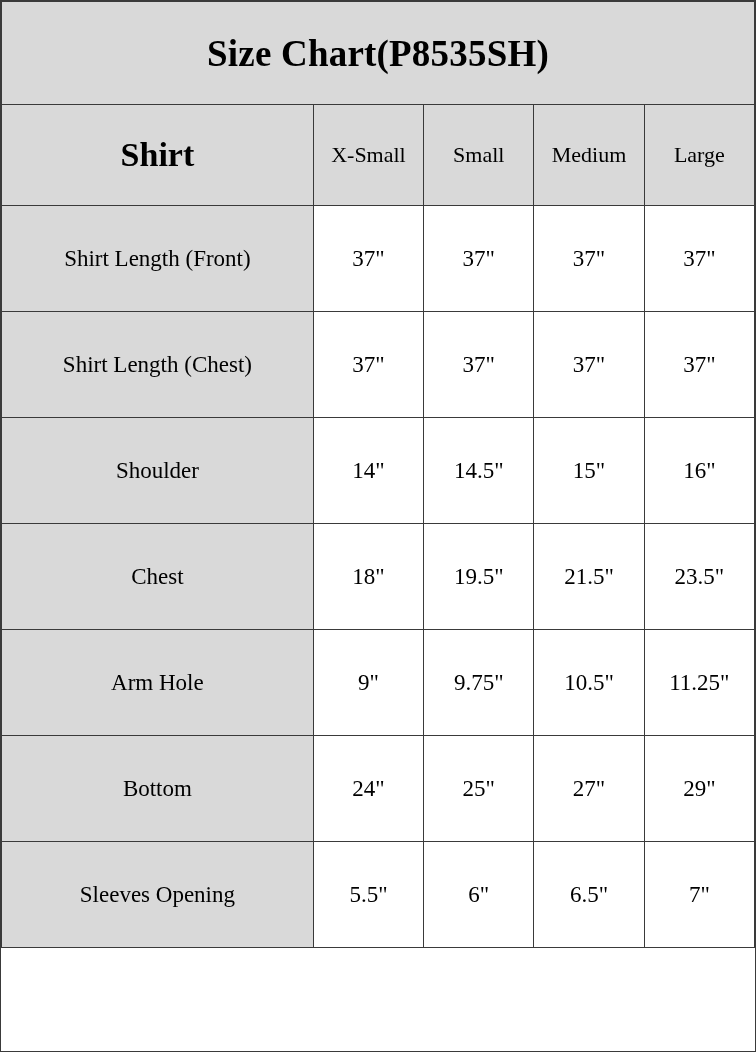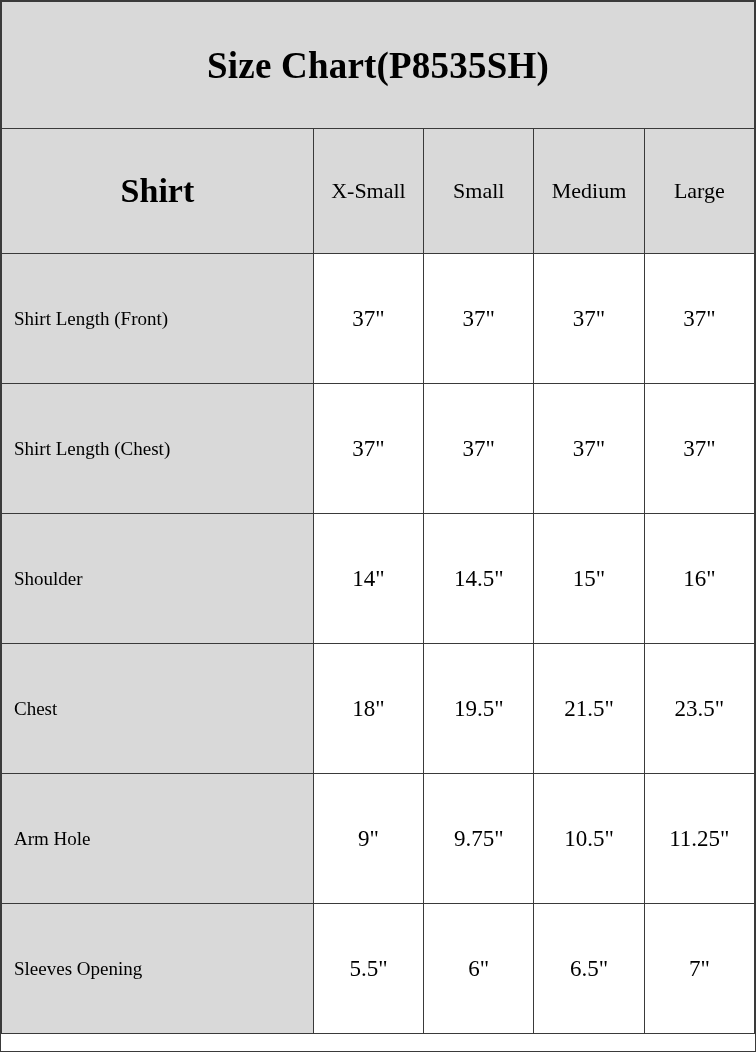--- a/index.html
+++ b/index.html
@@ -21,21 +21,21 @@
     border: 1px solid #3a3a3a;
     background: #ffffff;
   }
   table.size-chart {
     border-collapse: collapse;
     width: 754px;
     table-layout: fixed;
   }
   table.size-chart td {
     border: 1px solid #3a3a3a;
-    padding: 12px;
+    padding: 0;
     vertical-align: middle;
   }
   
   .title-cell {
     background: #d9d9d9;
     text-align: center;
     height: 102px;
     font-size: 37px;
     font-weight: bold;
     letter-spacing: 0.2px;
@@ -50,24 +50,24 @@
     font-size: 34px;
     font-weight: bold;
   }
   .header-size {
     font-size: 22px;
     font-weight: normal;
   }
   
   .row-label {
     background: #d9d9d9;
-    font-size: 19px;
+    font-size: 23px;
     padding-left: 9px;
     height: 105px;
-    text-align: left;
+    text-align: center;
     margin-left: 44px;
   }
   .row-value {
     background: #ffffff;
     font-size: 23px;
     text-align: center;
     height: 105px;
   }
   col.c-label { width: 311px; }
   col.c-size  { width: 110px; }
@@ -129,20 +129,27 @@
       </tr>
 
       <tr>
         <td class="row-label">Arm Hole</td>
         <td class="row-value">9"</td>
         <td class="row-value">9.75"</td>
         <td class="row-value">10.5"</td>
         <td class="row-value">11.25"</td>
       </tr>
 
+      <tr>
+        <td class="row-label">Bottom</td>
+        <td class="row-value">24"</td>
+        <td class="row-value">25"</td>
+        <td class="row-value">27"</td>
+        <td class="row-value">29"</td>
+      </tr>
 
 
       <tr>
         <td class="row-label">Sleeves Opening</td>
         <td class="row-value">5.5"</td>
         <td class="row-value">6"</td>
         <td class="row-value">6.5"</td>
         <td class="row-value">7"</td>
       </tr>
     </tbody>

